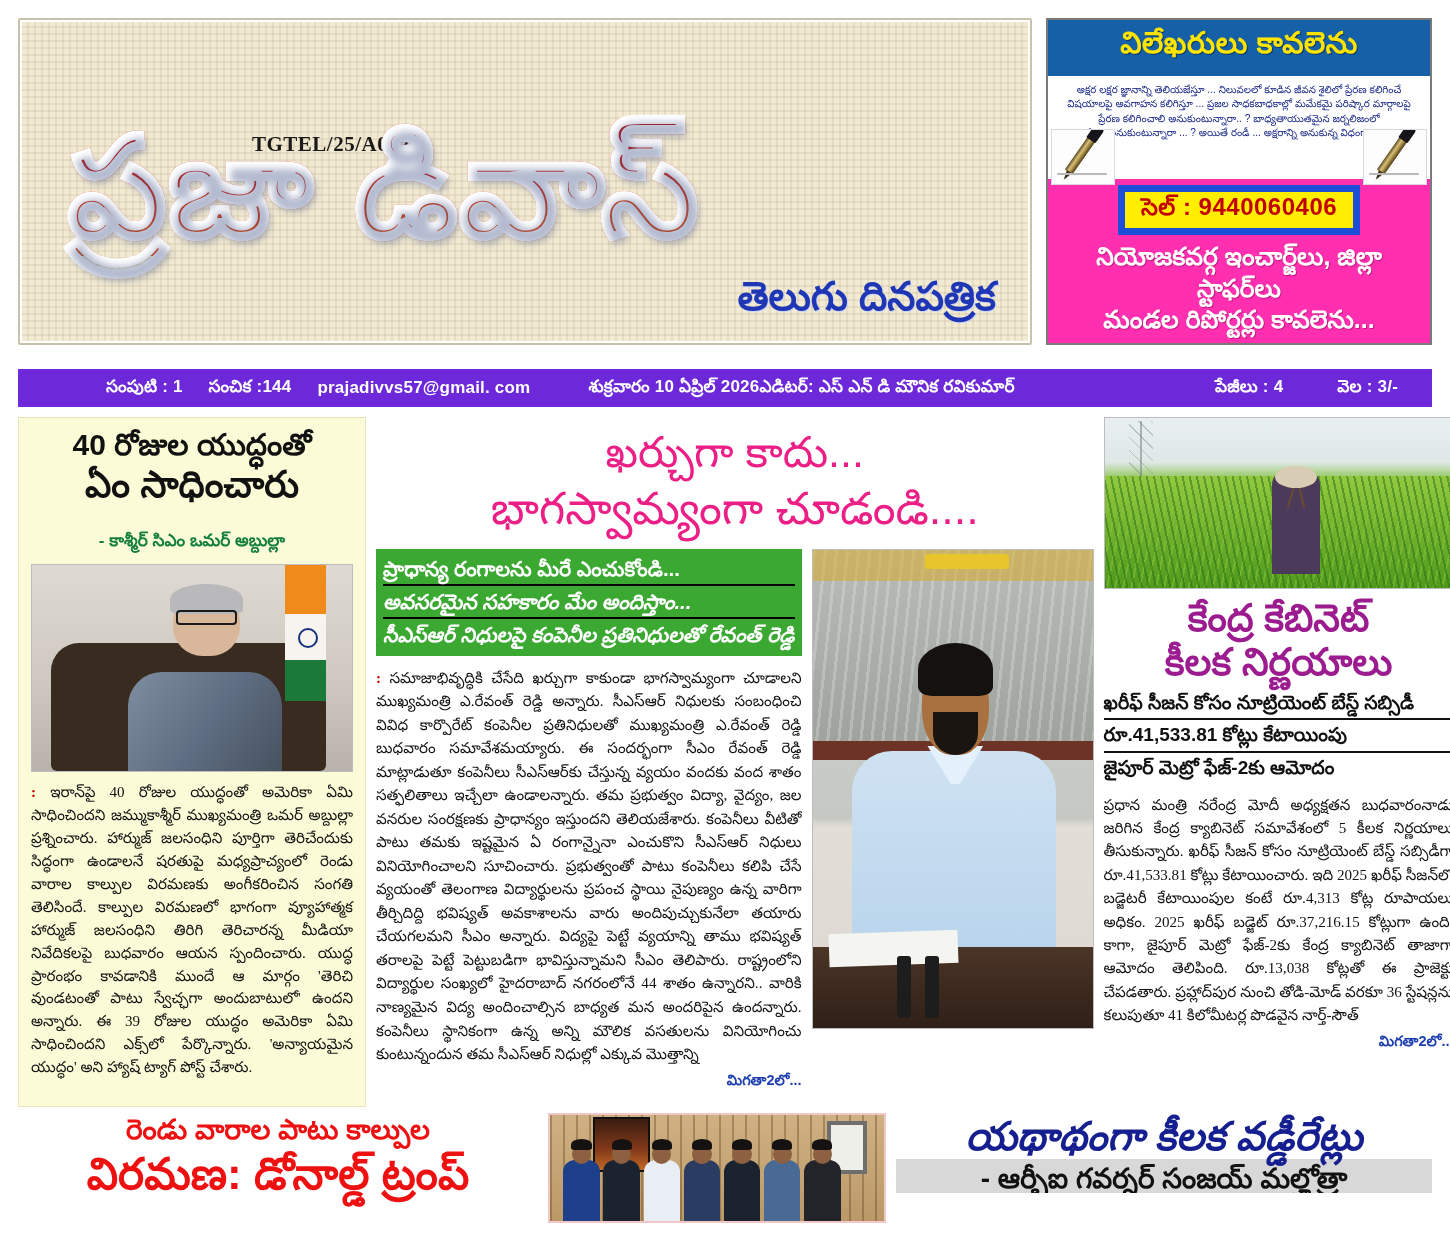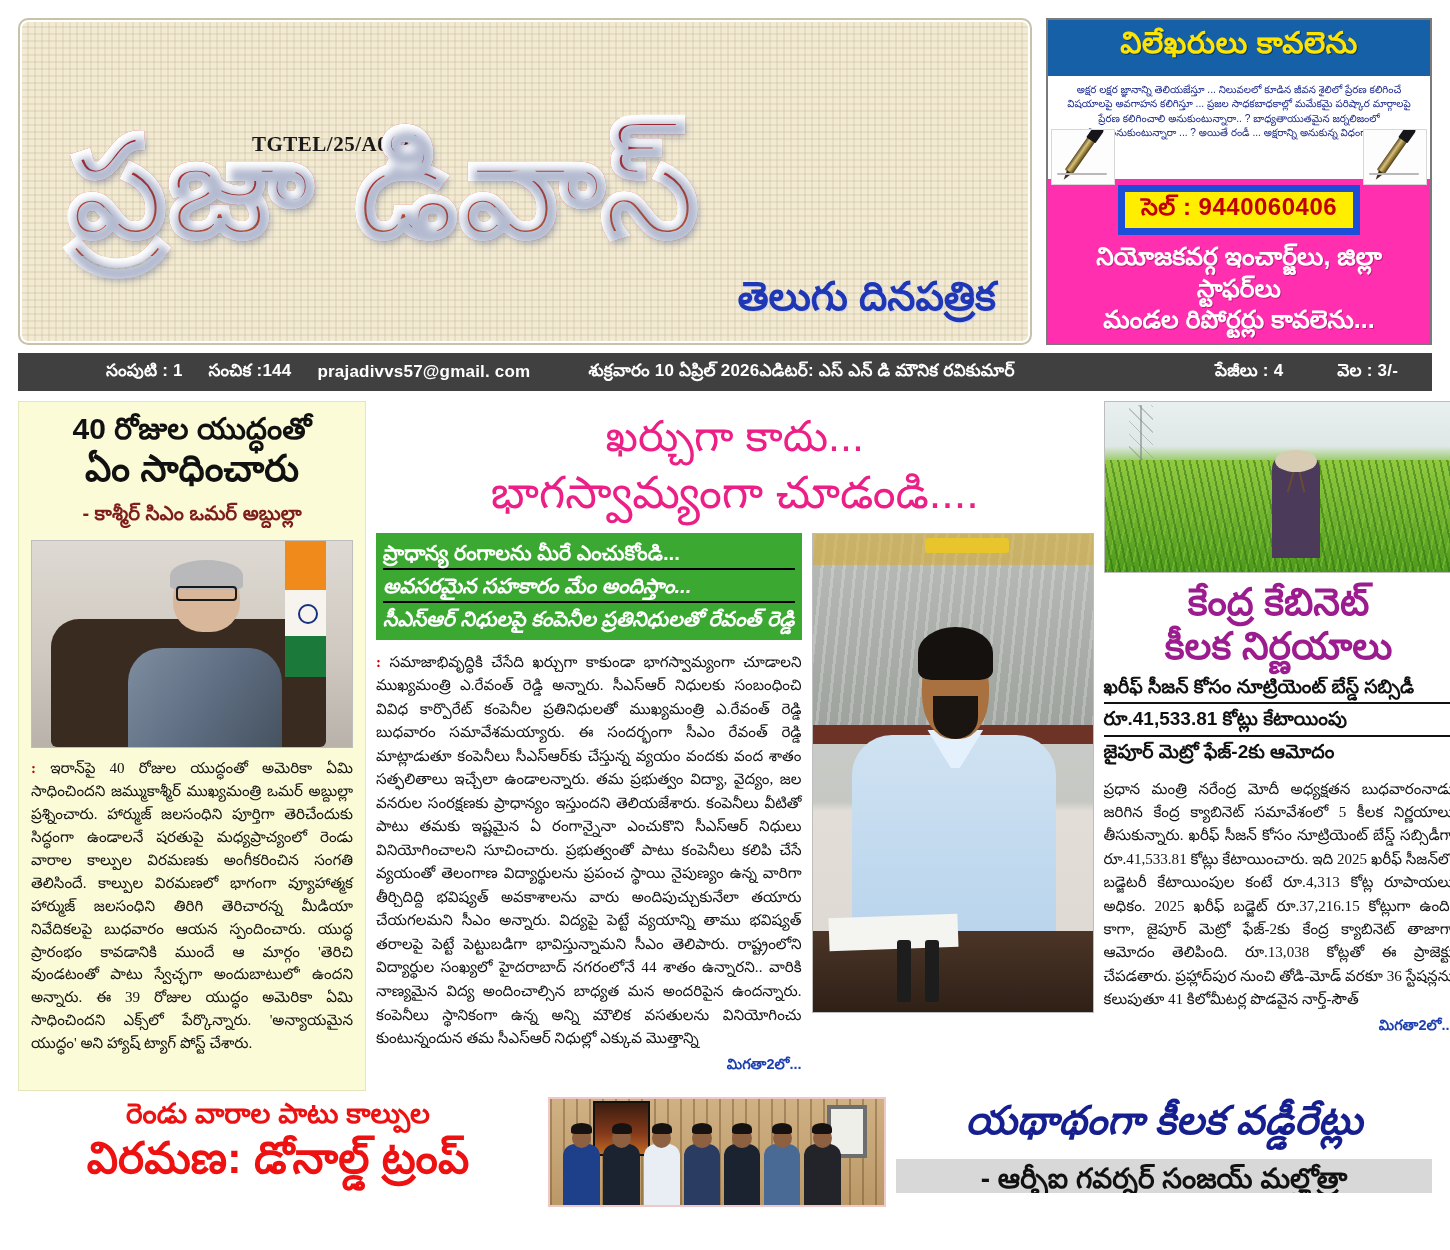--- a/index.html
+++ b/index.html
@@ -17,21 +17,21 @@
     padding: 18px 18px 0 18px;
     gap: 14px;
     height: 345px;
   }
 
   
   .logo-plate {
     flex: 1 1 auto;
     position: relative;
     border: 2px solid #c9c2ab;
-    border-radius: 10px;
+    border-radius: 2px;
     background:
       repeating-linear-gradient(90deg, rgba(190,175,140,.22) 0 2px, rgba(0,0,0,0) 2px 7px),
       repeating-linear-gradient(0deg, rgba(190,175,140,.22) 0 2px, rgba(0,0,0,0) 2px 7px),
       #f2ead3;
     box-shadow: inset 0 0 0 2px #ffffff;
     overflow: hidden;
   }
   .reg-code {
     position: absolute;
     left: 232px; top: 112px;
@@ -165,22 +165,22 @@
     font-size: 25px;
     font-weight: 900;
     text-align: center;
     line-height: 1.25;
     padding: 1px 4px 8px;
     text-shadow: 1px 1px 0 rgba(120,0,70,.45);
   }
 
   
   .info-bar {
-    margin: 8px 18px 0 18px;
-    background: #404040;
+    margin: 24px 18px 0 18px;
+    background: #6d28d9;
     color: #ffffff;
     height: 38px;
     display: flex;
     align-items: center;
     font-size: 17px;
     font-weight: 700;
     letter-spacing: .2px;
     padding: 0 10px;
   }
   .info-bar .grp { display: flex; align-items: center; }
@@ -207,22 +207,22 @@
   }
   .l-head1 {
     font-size: 30px; font-weight: 900; color: #111;
     text-align: center; line-height: 1.15; white-space: nowrap;
   }
   .l-head2 {
     font-size: 37px; font-weight: 900; color: #111;
     text-align: center; line-height: 1.15; margin-top: 1px; white-space: nowrap;
   }
   .l-kicker {
-    font-size: 20px; font-weight: 700; color: #7f1d1d;
-    text-align: center; margin-top: 12px; white-space: nowrap;
+    font-size: 17px; font-weight: 700; color: #15803d;
+    text-align: center; margin-top: 25px; white-space: nowrap;
   }
   .photo {
     background: #cfcfcf; overflow: hidden; position: relative;
   }
   .l-photo { height: 208px; margin-top: 10px; border: 1px solid #bdbdbd; }
   .l-body {
     margin-top: 9px;
     font-size: 15.1px;
     line-height: 1.52;
     text-align: justify;
@@ -313,21 +313,21 @@
   .b-left .l1 { font-size: 28px; font-weight: 900; color: #ee1111; line-height: 1.2; white-space: nowrap; }
   .b-left .l2 { font-size: 44px; font-weight: 900; color: #ee1111; line-height: 1.15; margin-top: 2px; white-space: nowrap; }
   .b-photo { flex: 0 0 338px; border: 2px solid #f1c8c8; height: 110px; }
   .b-right { flex: 1 1 auto; text-align: center; }
   .b-right .l1 {
     font-size: 40px; font-weight: 900; color: #161f8f;
     font-style: italic; line-height: 1.15; white-space: nowrap;
   }
   .b-right .l2bar {
     background: #d8d8d8;
-    margin-top: 16px;
+    margin-top: 0;
     padding: 4px 0 0;
     font-size: 28px;
     font-weight: 800;
     color: #111;
     height: 34px;
     overflow: hidden;
     white-space: nowrap;
   }
 
   

